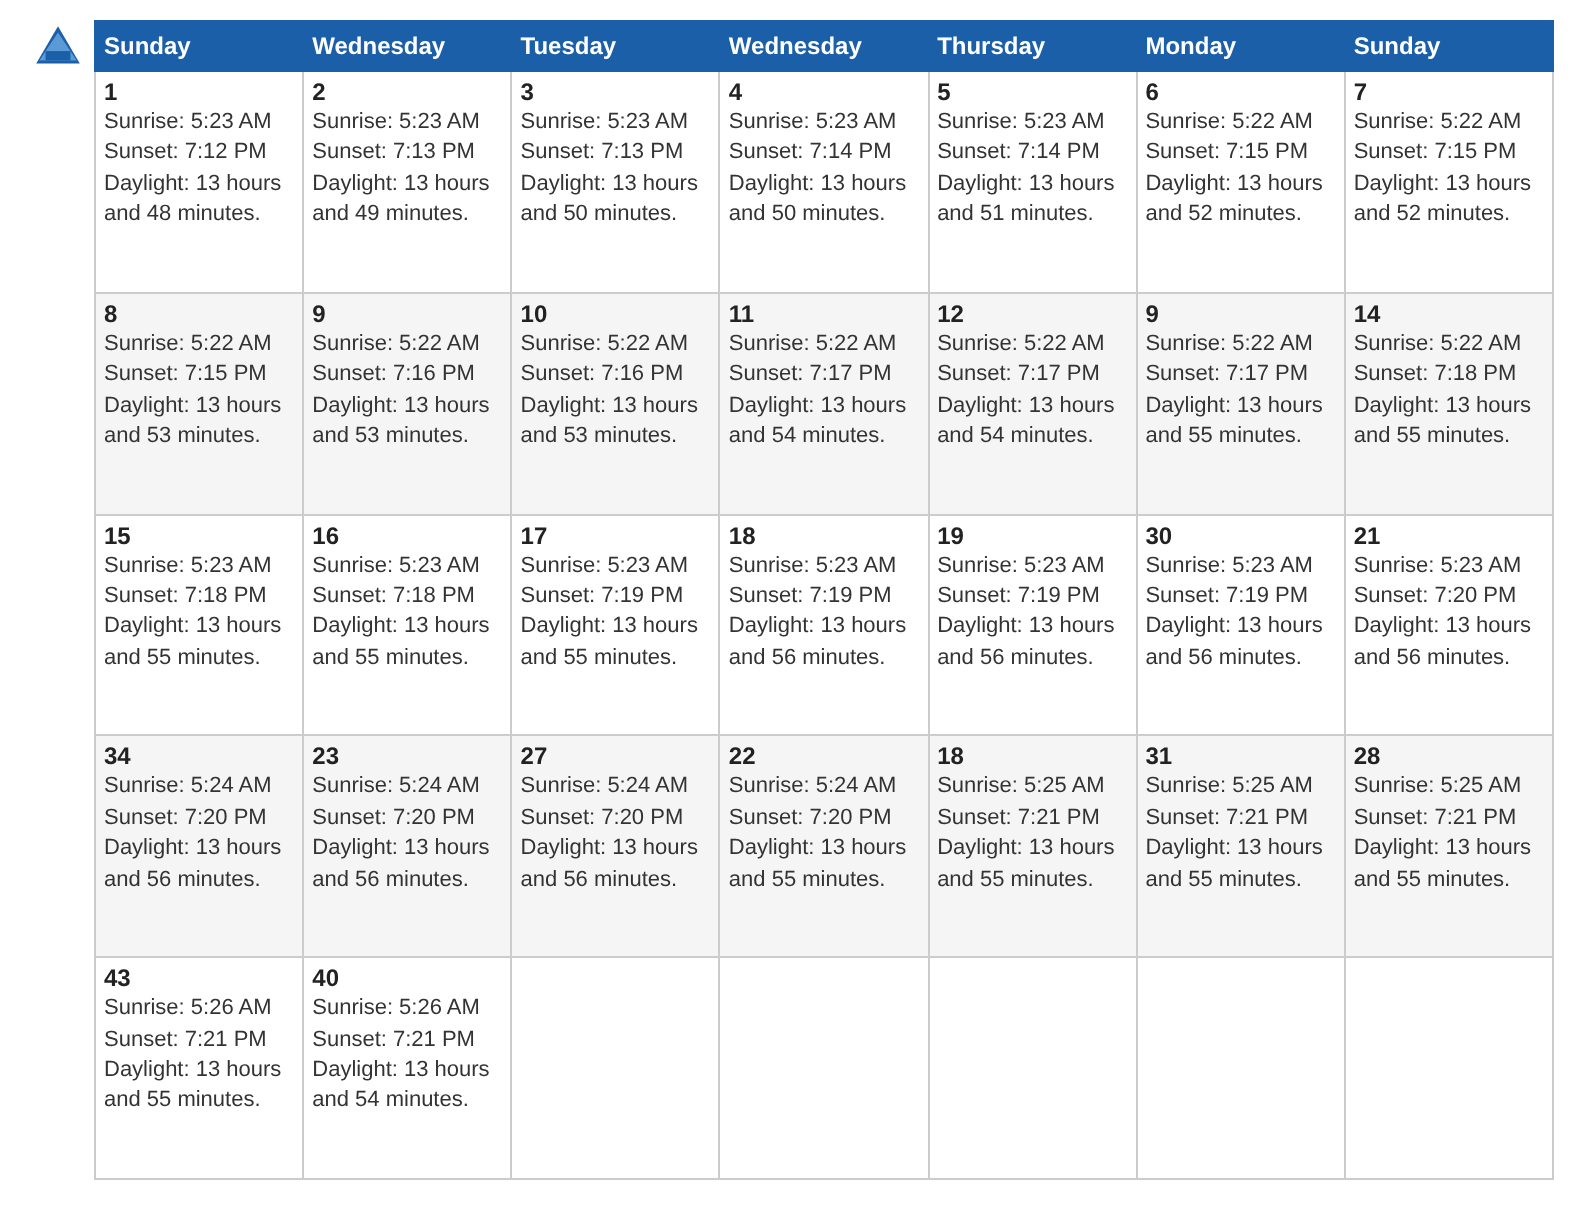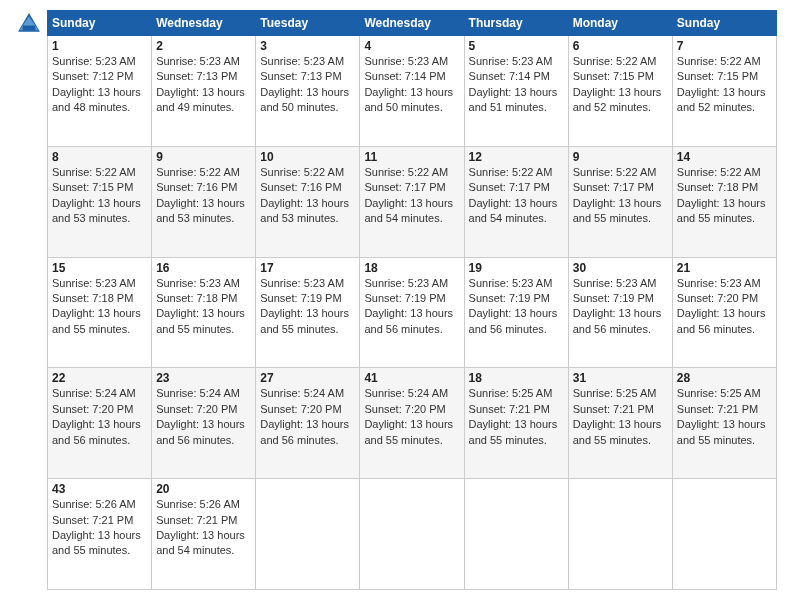--- a/index.html
+++ b/index.html
@@ -278,45 +278,45 @@
           <td>
             <span class="day-number">21</span>
             <div class="cell-text" style="white-space: pre-line;">Sunrise: 5:23 AM
 Sunset: 7:20 PM
 Daylight: 13 hours
 and 56 minutes.</div>
           </td>
         </tr>
         <tr>
           <td>
+            <span class="day-number">34</span>
+            <div class="cell-text" style="white-space: pre-line;">Sunrise: 5:24 AM
+Sunset: 7:20 PM
+Daylight: 13 hours
+and 56 minutes.</div>
+          </td>
+          <td>
+            <span class="day-number">23</span>
+            <div class="cell-text" style="white-space: pre-line;">Sunrise: 5:24 AM
+Sunset: 7:20 PM
+Daylight: 13 hours
+and 56 minutes.</div>
+          </td>
+          <td>
+            <span class="day-number">27</span>
+            <div class="cell-text" style="white-space: pre-line;">Sunrise: 5:24 AM
+Sunset: 7:20 PM
+Daylight: 13 hours
+and 56 minutes.</div>
+          </td>
+          <td>
             <span class="day-number">22</span>
             <div class="cell-text" style="white-space: pre-line;">Sunrise: 5:24 AM
 Sunset: 7:20 PM
 Daylight: 13 hours
-and 56 minutes.</div>
-          </td>
-          <td>
-            <span class="day-number">23</span>
-            <div class="cell-text" style="white-space: pre-line;">Sunrise: 5:24 AM
-Sunset: 7:20 PM
-Daylight: 13 hours
-and 56 minutes.</div>
-          </td>
-          <td>
-            <span class="day-number">27</span>
-            <div class="cell-text" style="white-space: pre-line;">Sunrise: 5:24 AM
-Sunset: 7:20 PM
-Daylight: 13 hours
-and 56 minutes.</div>
-          </td>
-          <td>
-            <span class="day-number">41</span>
-            <div class="cell-text" style="white-space: pre-line;">Sunrise: 5:24 AM
-Sunset: 7:20 PM
-Daylight: 13 hours
 and 55 minutes.</div>
           </td>
           <td>
             <span class="day-number">18</span>
             <div class="cell-text" style="white-space: pre-line;">Sunrise: 5:25 AM
 Sunset: 7:21 PM
 Daylight: 13 hours
 and 55 minutes.</div>
           </td>
           <td>
@@ -336,21 +336,21 @@
         </tr>
         <tr>
           <td>
             <span class="day-number">43</span>
             <div class="cell-text" style="white-space: pre-line;">Sunrise: 5:26 AM
 Sunset: 7:21 PM
 Daylight: 13 hours
 and 55 minutes.</div>
           </td>
           <td>
-            <span class="day-number">20</span>
+            <span class="day-number">40</span>
             <div class="cell-text" style="white-space: pre-line;">Sunrise: 5:26 AM
 Sunset: 7:21 PM
 Daylight: 13 hours
 and 54 minutes.</div>
           </td>
           <td class="empty"></td>
           <td class="empty"></td>
           <td class="empty"></td>
           <td class="empty"></td>
           <td class="empty"></td>

